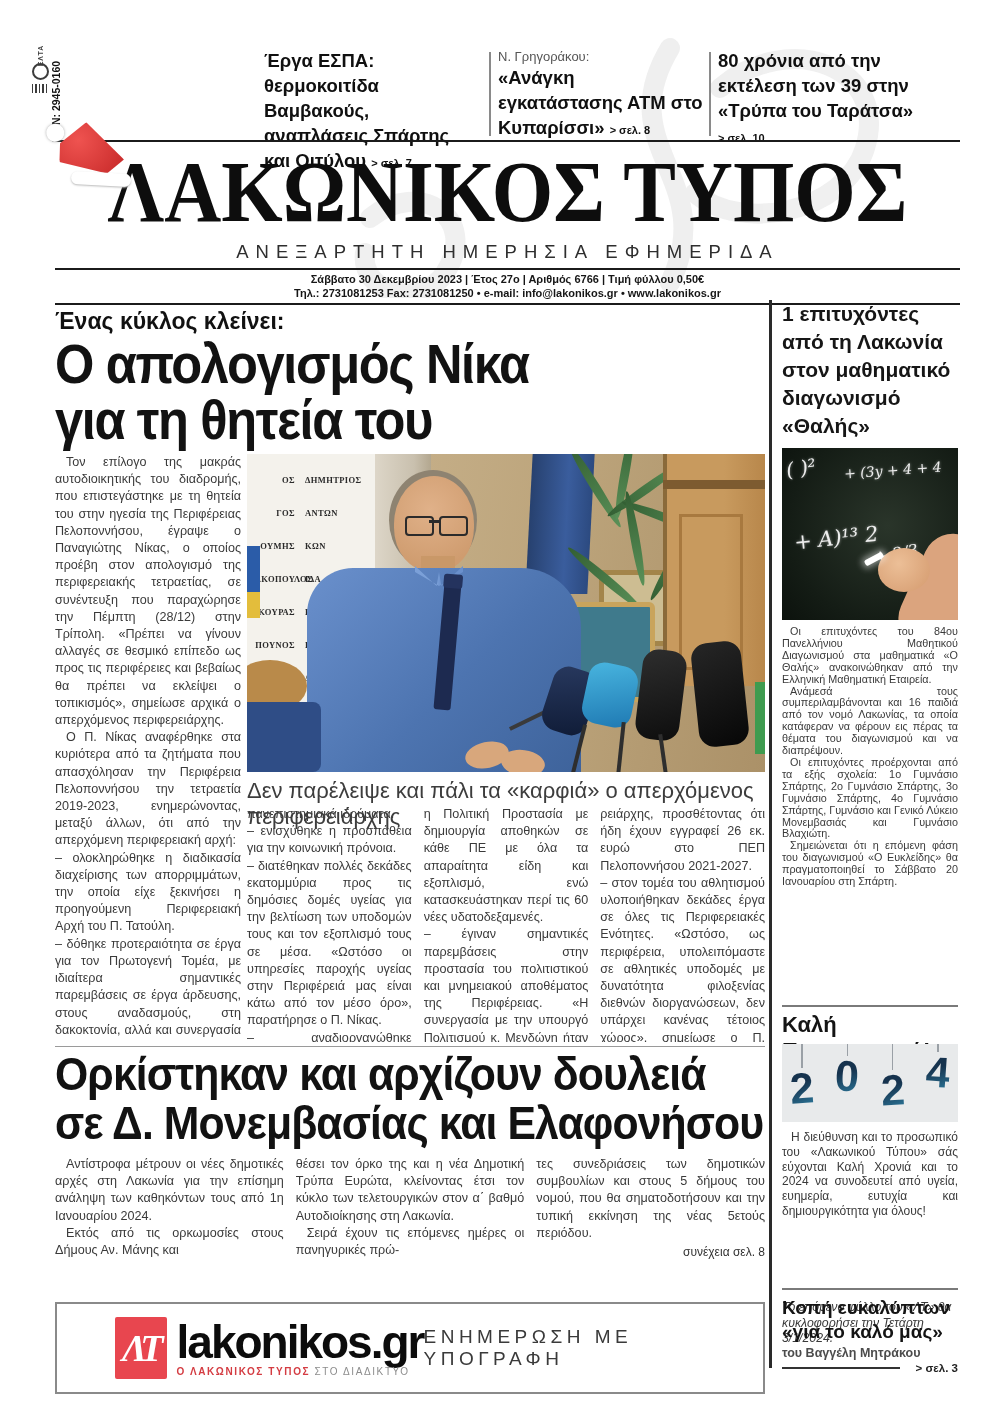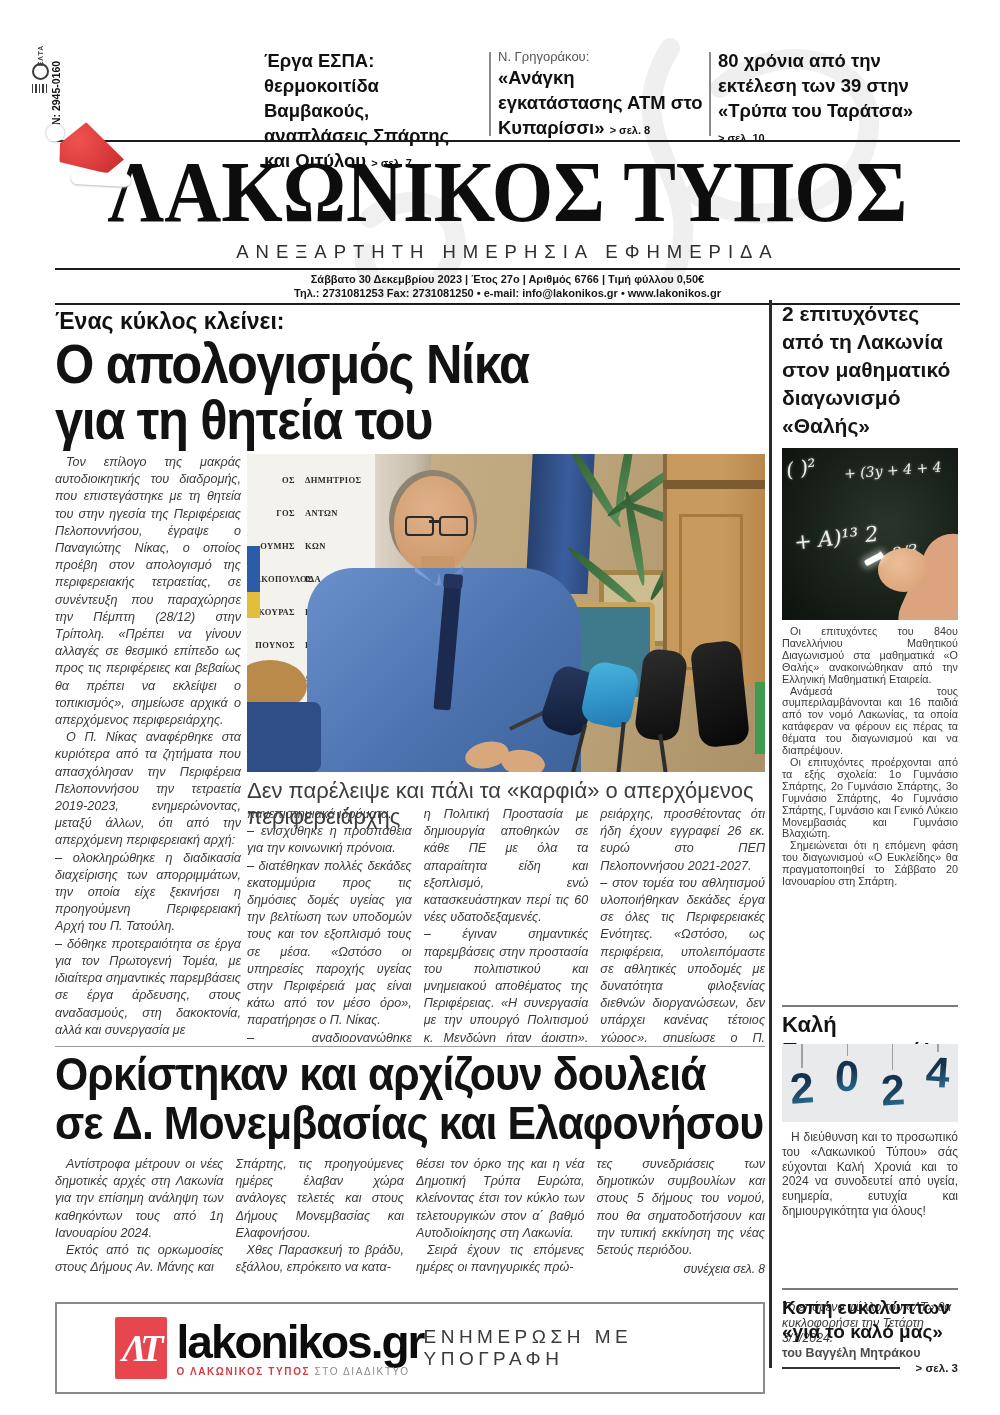--- a/index.html
+++ b/index.html
@@ -53,21 +53,21 @@
   #mast-rule-mid{left:55px;top:268px;width:905px;}
   #dateline{left:55px;top:273px;width:905px;text-align:center;font-size:11px;font-weight:bold;color:#161616;}
   #contact{left:55px;top:287px;width:905px;text-align:center;font-size:11px;font-weight:bold;color:#161616;}
   #mast-rule-bot{left:55px;top:303px;width:905px;}
 
   
   #lead-kicker{left:55px;top:308px;font-size:23px;font-weight:bold;color:#111;z-index:2;}
   #lead-headline{left:55px;top:336px;z-index:2;}
   #lead-headline .hl{display:block;font-size:55px;line-height:56px;font-weight:800;
       letter-spacing:-1.5px;color:#121212;transform:scaleX(.92);transform-origin:left;white-space:nowrap;}
-  .bodycol{font-size:12.6px;line-height:17.2px;text-align:justify;color:#3a3a3a;overflow:hidden;font-style:italic;}
+  .bodycol{font-size:12.6px;line-height:17.2px;text-align:justify;color:#3a3a3a;overflow:hidden;}
   .bodycol p{margin:0;}
   .bodycol p.ind{text-indent:11px;}
   .cont{display:block;text-align:right;font-size:12px;color:#333;margin-top:2px;}
   #lead-col1{left:55px;top:454px;width:186px;height:586px;}
 
   
   #photo{left:247px;top:454px;width:518px;height:318px;overflow:hidden;
      background:linear-gradient(100deg,#cdb894 0%,#bda57c 55%,#ab9168 100%);}
   #photo .part{position:absolute;}
   #ph-board{left:0;top:0;width:128px;height:318px;background:#f4f2ec;
@@ -333,24 +333,20 @@
   <div id="story2-headline" class="abs">
     <span class="hl">Ορκίστηκαν και αρχίζουν δουλειά</span>
     <span class="hl">σε Δ. Μονεμβασίας και Ελαφονήσου</span>
   </div>
   <div id="story2-cols" class="abs">
     <div class="bodycol">
       <p class="ind">Αντίστροφα μέτρουν οι νέες δημοτικές αρχές στη Λακωνία για την επίσημη ανάληψη των καθηκόντων τους από 1η Ιανουαρίου 2024.</p>
       <p class="ind">Εκτός από τις ορκωμοσίες στους Δήμους Αν. Μάνης και</p>
     </div>
     <div class="bodycol">
-      <p>Σπάρτης, τις προηγούμενες ημέρες έλαβαν χώρα ανάλογες τελετές και στους Δήμους Μονεμβασίας και Ελαφονήσου.</p>
-      <p class="ind">Χθες Παρασκευή το βράδυ, εξάλλου, επρόκειτο να κατα-</p>
-    </div>
-    <div class="bodycol">
       <p>θέσει τον όρκο της και η νέα Δημοτική Τρύπα Ευρώτα, κλείνοντας έτσι τον κύκλο των τελετουργικών στον α΄ βαθμό Αυτοδιοίκησης στη Λακωνία.</p>
       <p class="ind">Σειρά έχουν τις επόμενες ημέρες οι πανηγυρικές πρώ-</p>
     </div>
     <div class="bodycol">
       <p>τες συνεδριάσεις των δημοτικών συμβουλίων και στους 5 δήμους του νομού, που θα σηματοδοτήσουν και την τυπική εκκίνηση της νέας 5ετούς περιόδου.</p>
       <span class="cont">συνέχεια σελ. 8</span>
     </div>
   </div>
 
   <div id="banner" class="abs">
@@ -359,21 +355,21 @@
       <div class="word">lakonikos.gr</div>
       <div class="tag">
         <span class="red">Ο ΛΑΚΩΝΙΚΟΣ ΤΥΠΟΣ </span><span class="gray">ΣΤΟ ΔΙΑΔΙΚΤΥΟ</span>
       </div>
     </div>
     <div class="slogan">ΕΝΗΜΕΡΩΣΗ ΜΕ ΥΠΟΓΡΑΦΗ</div>
   </div>
 
   <div id="sb-vline" class="abs"></div>
 
-  <div id="sb-thales-h" class="abs sb">2 επιτυχόντες από τη Λακωνία στον μαθηματικό διαγωνισμό «Θαλής»</div>
+  <div id="sb-thales-h" class="abs sb">1 επιτυχόντες από τη Λακωνία στον μαθηματικό διαγωνισμό «Θαλής»</div>
 
   <div id="chalkboard" class="abs sb">
     <span id="chalk1" class="chalk">( )²</span>
     <span id="chalk2" class="chalk">+ (3y + 4 + 4</span>
     <span id="chalk3" class="chalk">+ A)¹³ 2</span>
     <span id="chalk4" class="chalk">+ 2/3</span>
     <div id="cb-arm"></div>
     <div id="cb-fist"></div>
     <div id="cb-chalkstick"></div>
   </div>

